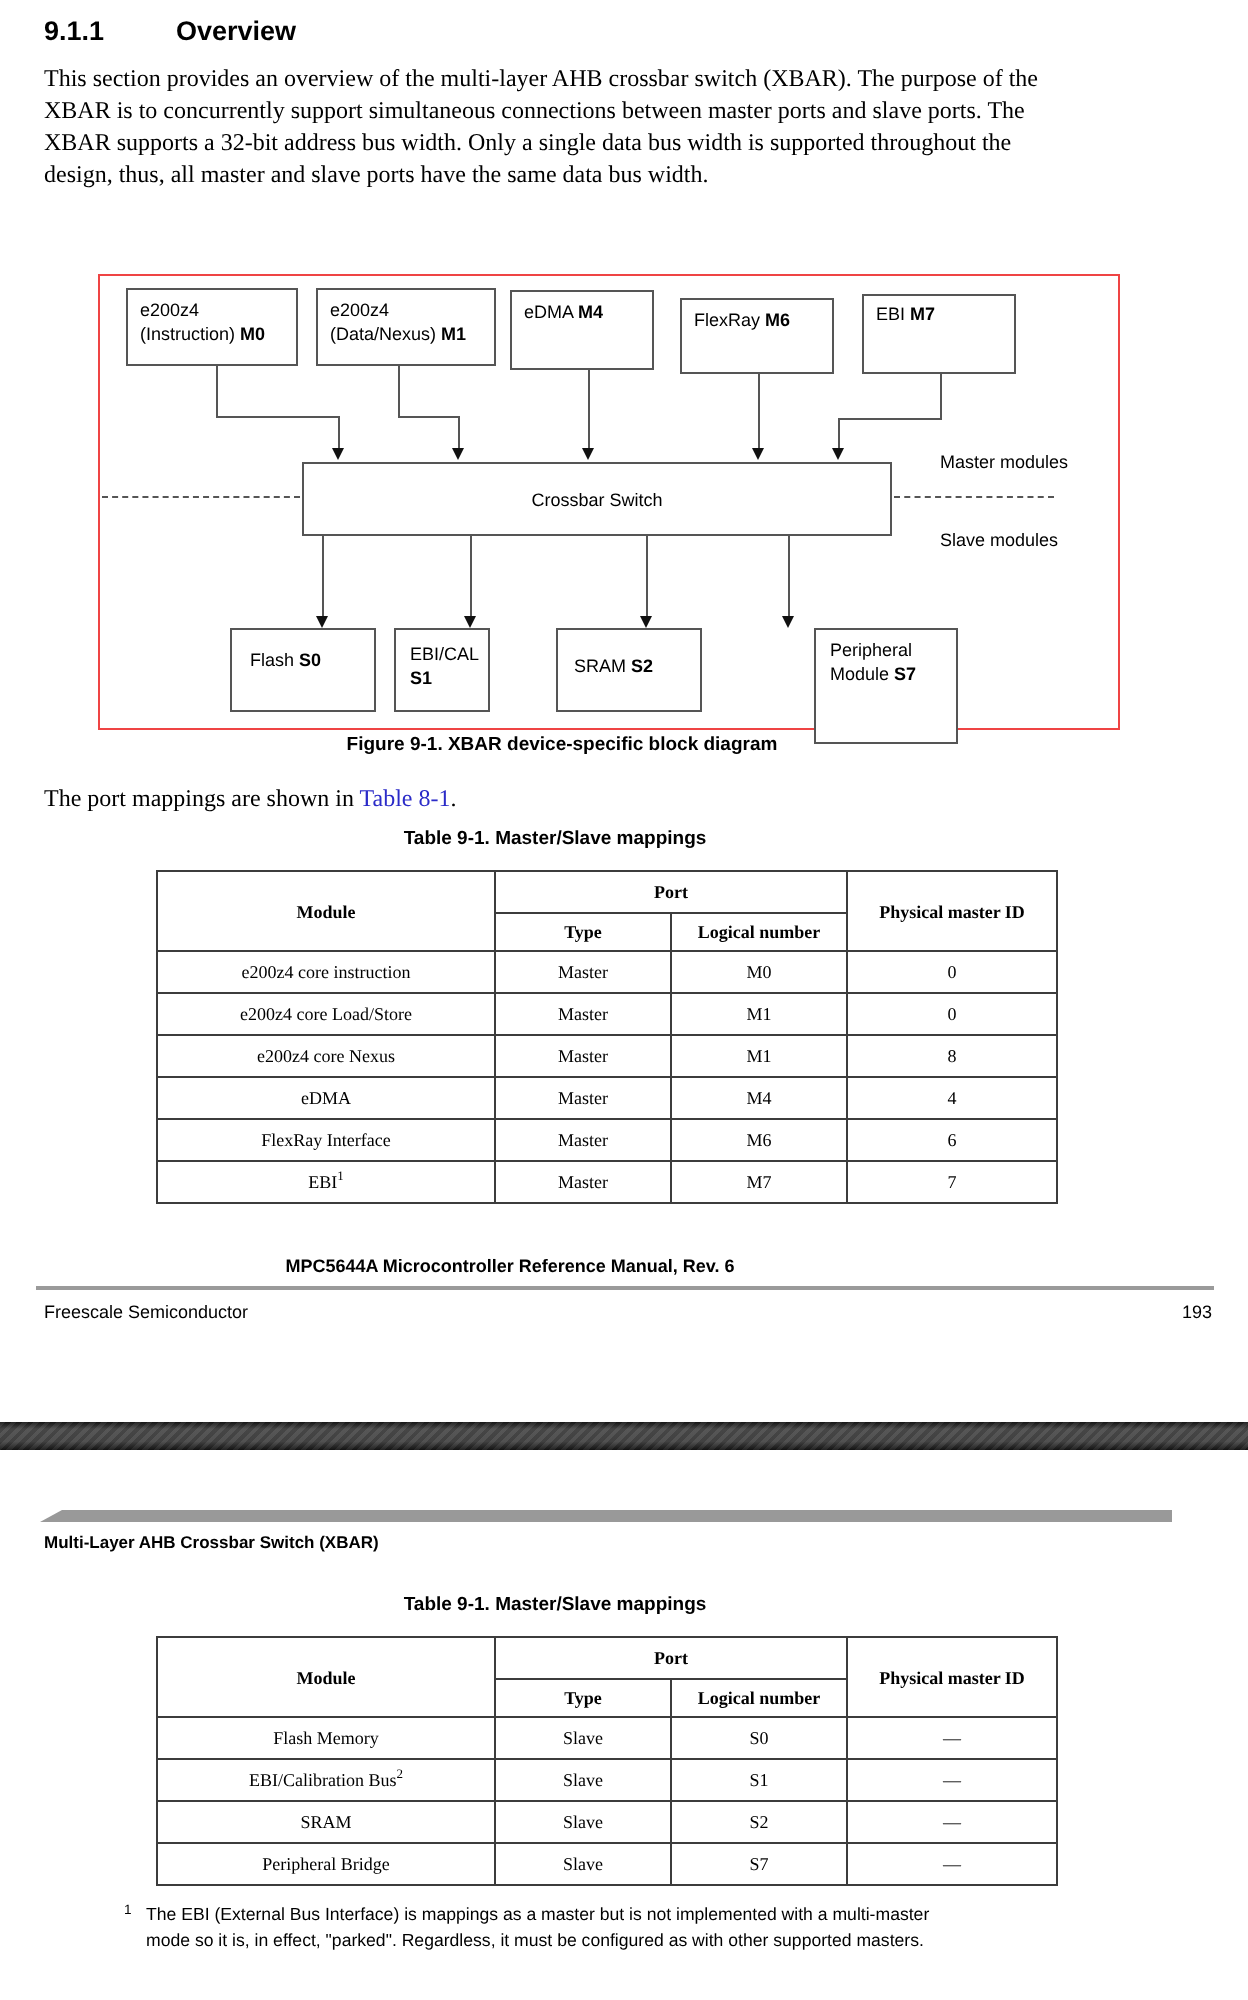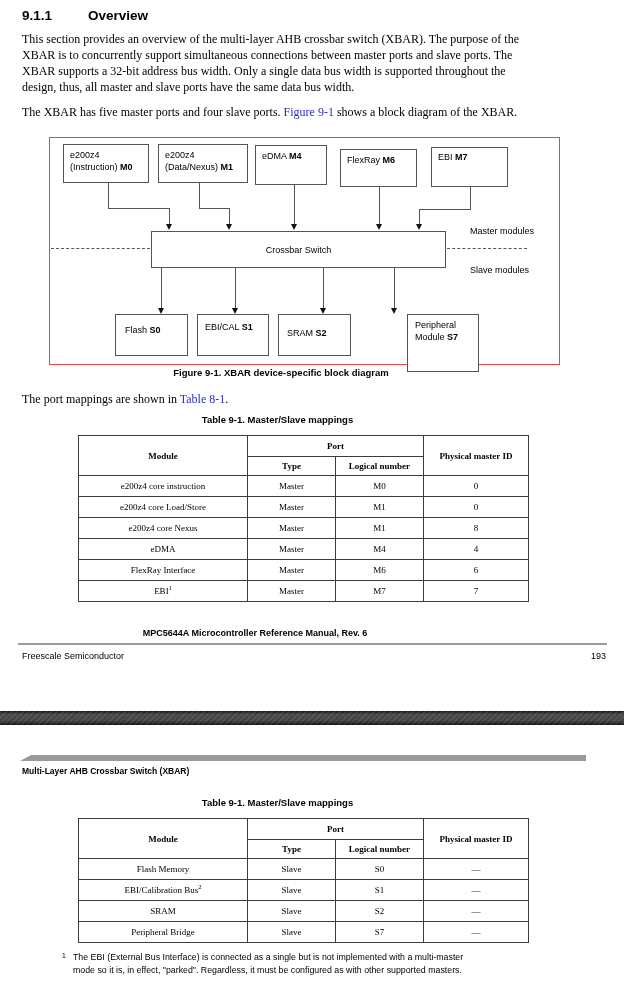--- a/index.html
+++ b/index.html
@@ -59,23 +59,20 @@
     <span class="num">9.1.1</span><span>Overview</span>
   </div>
 
   <div class="abs" style="left:22px; top:31px;">
     <div class="serifline">This section provides an overview of the multi-layer AHB crossbar switch (XBAR). The purpose of the</div>
     <div class="serifline">XBAR is to concurrently support simultaneous connections between master ports and slave ports. The</div>
     <div class="serifline">XBAR supports a 32-bit address bus width. Only a single data bus width is supported throughout the</div>
     <div class="serifline">design, thus, all master and slave ports have the same data bus width.</div>
   </div>
 
-  <div class="abs serifline" style="left:22px; top:104px;">
-    <span>The XBAR has five master ports and four slave ports. </span><a class="link">Figure 9-1</a><span> shows a block diagram of the XBAR.</span>
-  </div>
 
   <div class="abs fig" style="left:49px; top:137px; width:511px; height:228px;">
 
     <div class="mbox" style="left:13px; top:6px; width:86px; height:39px; padding:4px 0 0 6px;">
       <div>e200z4</div>
       <div><span>(Instruction)</span> <b>M0</b></div>
     </div>
     <div class="mbox" style="left:108px; top:6px; width:90px; height:39px; padding:4px 0 0 6px;">
       <div>e200z4</div>
       <div><span>(Data/Nexus)</span> <b>M1</b></div>
@@ -125,21 +122,21 @@
     <div class="vln" style="left:185px; top:130px; height:40px;"></div>
     <div class="ah" style="left:181.5px; top:170px;"></div>
     <div class="vln" style="left:273px; top:130px; height:40px;"></div>
     <div class="ah" style="left:269.5px; top:170px;"></div>
     <div class="vln" style="left:344px; top:130px; height:40px;"></div>
     <div class="ah" style="left:340.5px; top:170px;"></div>
 
     <div class="sbox" style="left:65px; top:176px; width:73px; height:42px; padding:9px 0 0 9px;">
       <div><span>Flash</span> <b>S0</b></div>
     </div>
-    <div class="sbox" style="left:147px; top:176px; width:72px; height:42px; padding:6px 0 0 7px;">
+    <div class="sbox" style="left:147px; top:176px; width:48px; height:42px; padding:6px 0 0 7px;">
       <div><span>EBI/CAL</span> <b>S1</b></div>
     </div>
     <div class="sbox" style="left:228px; top:176px; width:73px; height:42px; padding:12px 0 0 8px;">
       <div><span>SRAM</span> <b>S2</b></div>
     </div>
     <div class="sbox" style="left:309px; top:176px; width:72px; height:58px; padding:4px 0 0 7px;margin-left:48px;">
       <div>Peripheral</div>
       <div><span>Module</span> <b>S7</b></div>
     </div>
   </div>
@@ -259,17 +256,17 @@
       <td><span>Peripheral Bridge</span><sup class="s"></sup></td>
       <td>Slave</td>
           <td>S7</td>
           <td>—</td>
     </tr>
   </tbody>
     </table>
 
   <div class="fn" style="top:951px;">
     <sup class="n">1</sup>
-    <span class="ftxt">The EBI (External Bus Interface) is connected as a single but is not implemented with a multi-master</span>
+    <span class="ftxt">The EBI (External Bus Interface) is mappings as a master but is not implemented with a multi-master</span>
     <span class="ftxt">mode so it is, in effect, "parked". Regardless, it must be configured as with other supported masters.</span>
   </div>
 
 </div>
 
 </body></html>

